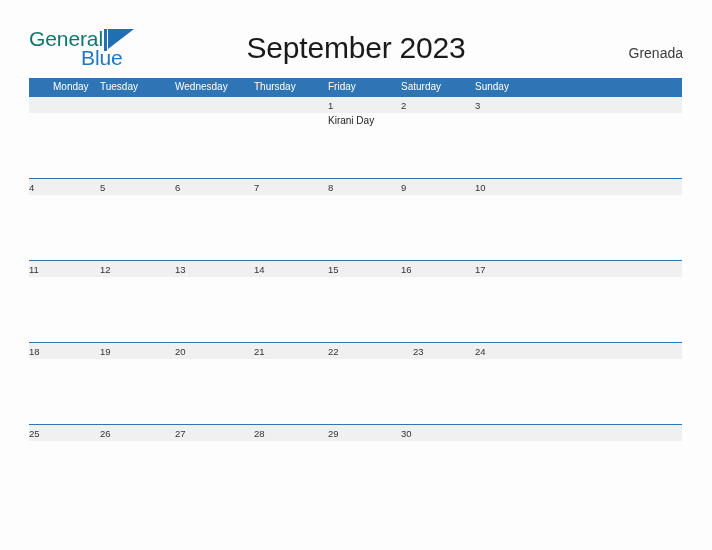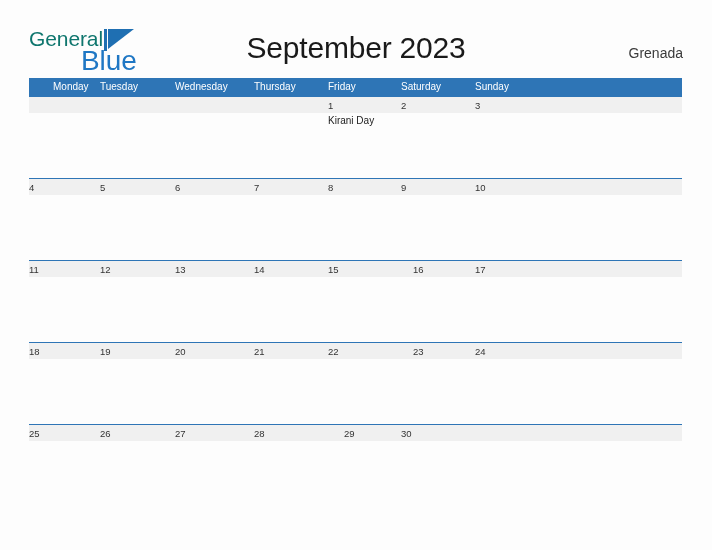--- a/index.html
+++ b/index.html
@@ -52,21 +52,21 @@
   }
   .logo-flag {
     display: block;
     margin-left: 1px;
     margin-top: 1px;
   }
   .logo-row2 {
     position: absolute;
     left: 52px;
     top: 19px;
-    font-size: 28px;
+    font-size: 21px;
     color: #1f77c4;
     font-family: "Liberation Sans", sans-serif;
     letter-spacing: -0.1px;
   }
 
   
   .cal-title {
     position: absolute;
     left: 0;
     top: 31px;
@@ -246,21 +246,21 @@
         </div>
         <div class="day-cell" style="left: 146px; width: 79px;">
           <div class="day-number">13</div>
         </div>
         <div class="day-cell" style="left: 225px; width: 74px;">
           <div class="day-number">14</div>
         </div>
         <div class="day-cell" style="left: 299px; width: 73px;">
           <div class="day-number">15</div>
         </div>
-        <div class="day-cell" style="left: 372px; width: 74px; margin-left: 12px;">
+        <div class="day-cell" style="left: 372px; width: 74px;">
           <div class="day-number">16</div>
         </div>
         <div class="day-cell" style="left: 446px; width: 78px;">
           <div class="day-number">17</div>
         </div>
       </div>
       <div class="week-row">
         <div class="day-cell" style="left: 0px; width: 71px;">
           <div class="day-number">18</div>
         </div>
@@ -289,21 +289,21 @@
         </div>
         <div class="day-cell" style="left: 71px; width: 75px;">
           <div class="day-number">26</div>
         </div>
         <div class="day-cell" style="left: 146px; width: 79px;">
           <div class="day-number">27</div>
         </div>
         <div class="day-cell" style="left: 225px; width: 74px;">
           <div class="day-number">28</div>
         </div>
-        <div class="day-cell" style="left: 315px; width: 73px;">
+        <div class="day-cell" style="left: 299px; width: 73px;">
           <div class="day-number">29</div>
         </div>
         <div class="day-cell" style="left: 372px; width: 74px;">
           <div class="day-number">30</div>
         </div>
         <div class="day-cell" style="left: 446px; width: 78px;">
           <div class="day-number"></div>
         </div>
       </div>
     </div>

